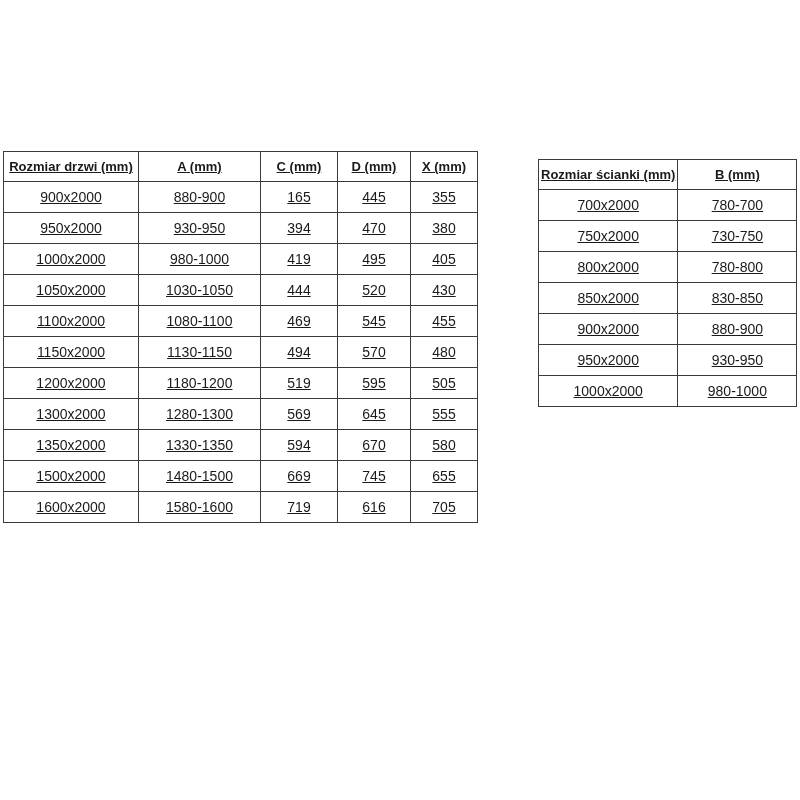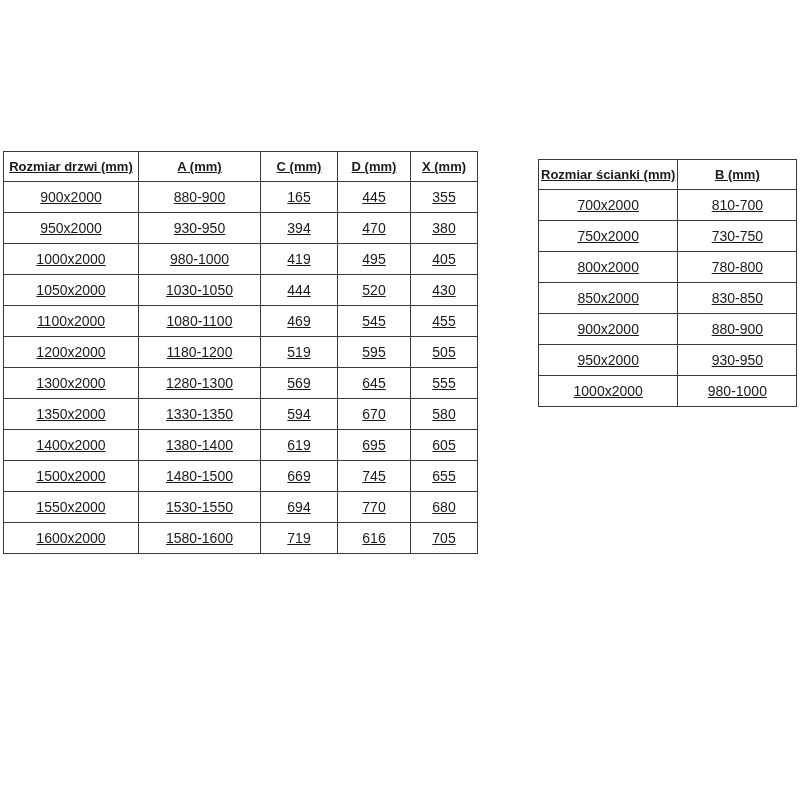--- a/index.html
+++ b/index.html
@@ -98,20 +98,27 @@
           <td>430</td>
         </tr>
         <tr>
           <td>1100x2000</td>
           <td>1080-1100</td>
           <td>469</td>
           <td>545</td>
           <td>455</td>
         </tr>
         <tr>
+          <td>1150x2000</td>
+          <td>1130-1150</td>
+          <td>494</td>
+          <td>570</td>
+          <td>480</td>
+        </tr>
+        <tr>
           <td>1200x2000</td>
           <td>1180-1200</td>
           <td>519</td>
           <td>595</td>
           <td>505</td>
         </tr>
         <tr>
           <td>1300x2000</td>
           <td>1280-1300</td>
           <td>569</td>
@@ -119,39 +126,25 @@
           <td>555</td>
         </tr>
         <tr>
           <td>1350x2000</td>
           <td>1330-1350</td>
           <td>594</td>
           <td>670</td>
           <td>580</td>
         </tr>
         <tr>
-          <td>1400x2000</td>
-          <td>1380-1400</td>
-          <td>619</td>
-          <td>695</td>
-          <td>605</td>
-        </tr>
-        <tr>
           <td>1500x2000</td>
           <td>1480-1500</td>
           <td>669</td>
           <td>745</td>
           <td>655</td>
-        </tr>
-        <tr>
-          <td>1550x2000</td>
-          <td>1530-1550</td>
-          <td>694</td>
-          <td>770</td>
-          <td>680</td>
         </tr>
         <tr>
           <td>1600x2000</td>
           <td>1580-1600</td>
           <td>719</td>
           <td>616</td>
           <td>705</td>
         </tr>
       </tbody>
   </table>
@@ -163,21 +156,21 @@
     </colgroup>
     <thead>
         <tr>
           <th>Rozmiar ścianki (mm)</th>
           <th>B (mm)</th>
         </tr>
       </thead>
     <tbody>
         <tr>
           <td>700x2000</td>
-          <td>810-700</td>
+          <td>780-700</td>
         </tr>
         <tr>
           <td>750x2000</td>
           <td>730-750</td>
         </tr>
         <tr>
           <td>800x2000</td>
           <td>780-800</td>
         </tr>
         <tr>

